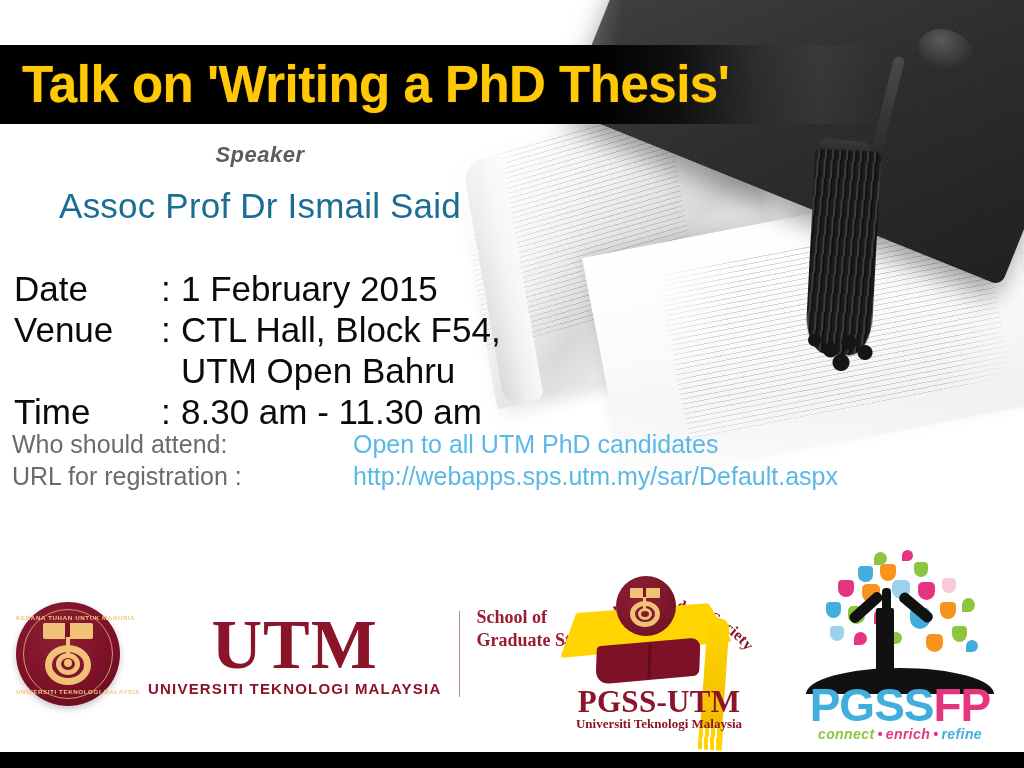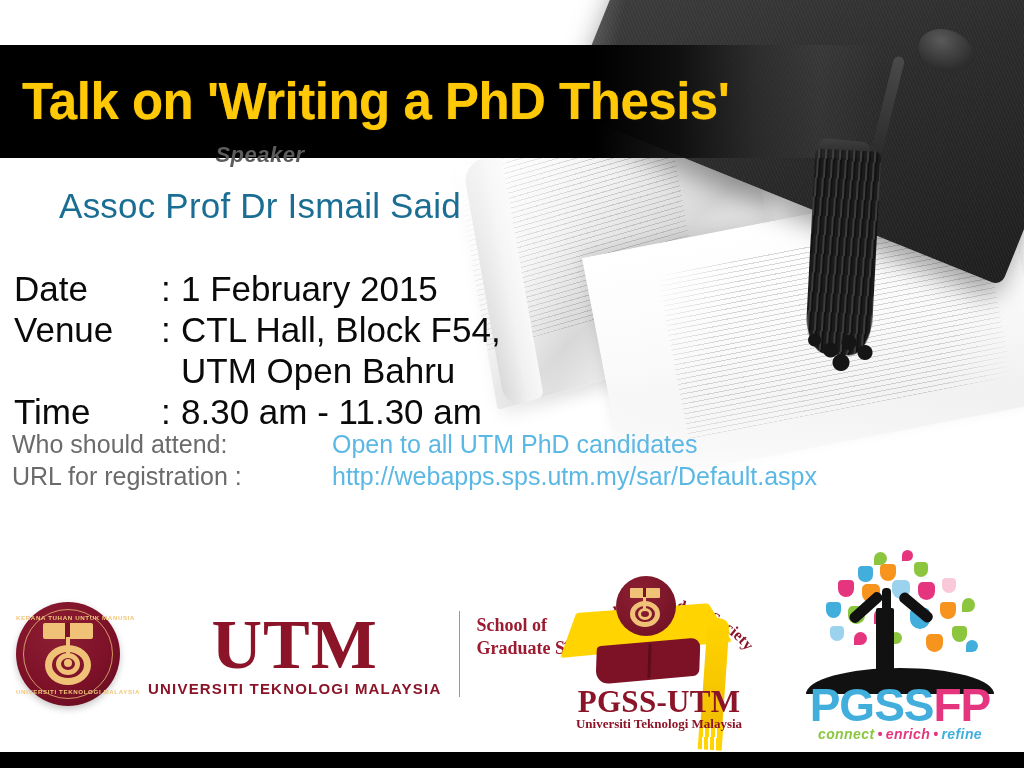--- a/index.html
+++ b/index.html
@@ -141,21 +141,21 @@
     width:1024px; height:530px;
     background:
       linear-gradient(100deg,#fff 0%,#fff 33%,rgba(255,255,255,.88) 42%,rgba(255,255,255,0) 56%),
       linear-gradient(0deg,#fff 0%,rgba(255,255,255,.92) 9%,rgba(255,255,255,0) 26%);
   }
 
   
   .title-band{
     position:absolute;
     left:0; top:45px;
-    width:1024px; height:113px;
+    width:1024px; height:79px;
     background:linear-gradient(90deg,
       #000 0%,#000 58%,rgba(12,12,12,.92) 66%,
       rgba(40,40,40,.55) 74%,rgba(90,90,90,.18) 80%,rgba(255,255,255,0) 86%);
     display:flex;
     align-items:center;
   }
   .title-text{
     color:#FFC907;
     font-size:51px;
     font-weight:bold;
@@ -205,21 +205,21 @@
   .det-row.cont .det-sep{visibility:hidden;}
 
   
   .notes{
     position:absolute;
     left:12px; top:428px;
     font-size:25px;
     line-height:32px;
     white-space:nowrap;
   }
-  .note-row{display:flex; align-items:center;}
+  .note-row{display:flex; align-items:center;gap:21px;}
   .note-key{
     color:#6b6b6b;
     width:320px; flex:0 0 320px;
   }
   .note-val{color:#5BB8E5;}
 
   
   .logos{
     position:absolute;
     left:0; top:540px;
@@ -332,21 +332,21 @@
     background:#b98a93;
     margin:0 16px 0 18px;
   }
   .utm-sgs{
     font-family:"Liberation Serif", serif;
     font-size:18px;
     font-weight:bold;
     color:#9B1B30;
     line-height:23px;
     align-self:flex-start;
-    margin-top:12px;
+    margin-top:4px;
   }
 
   
   .pgss{
     position:absolute;
     left:544px; top:6px;
     width:230px; height:200px;
   }
   .pgss-arc{
     position:absolute;

